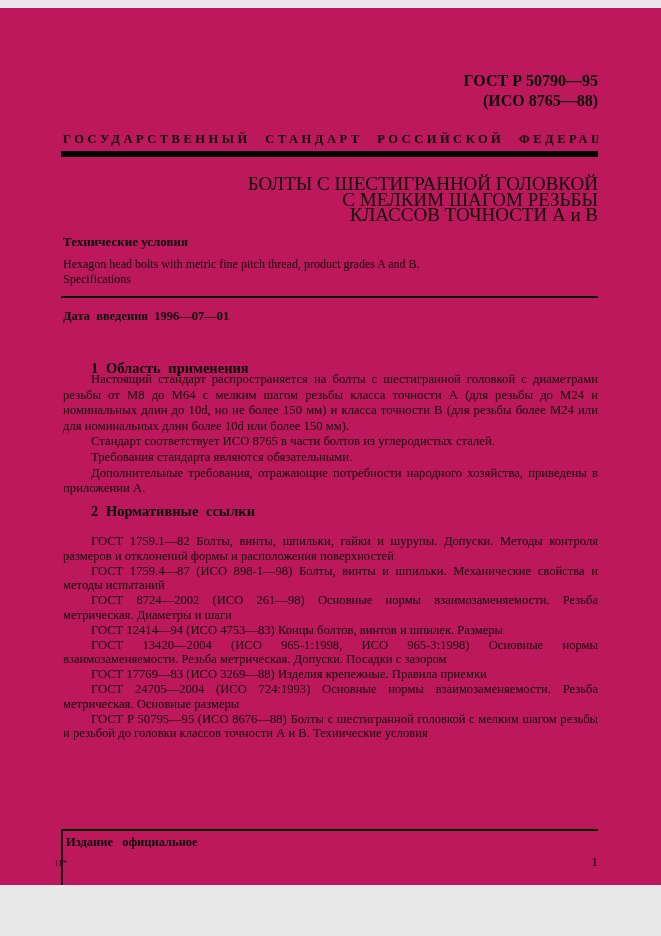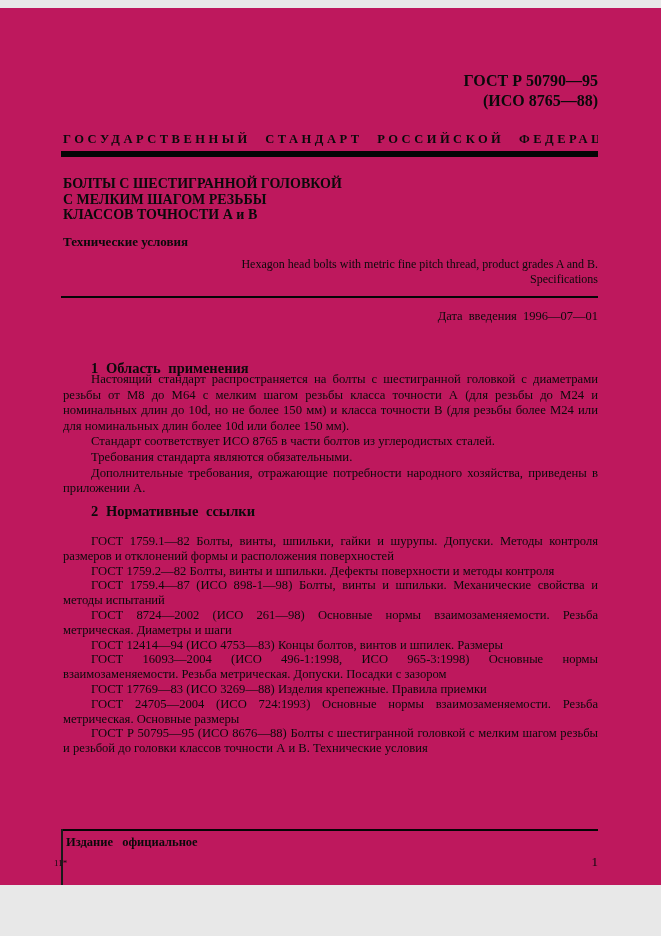--- a/index.html
+++ b/index.html
@@ -38,47 +38,46 @@
     overflow: hidden;
   }
   .rule-thick {
     top: 143px; left: 61px; width: 537px; height: 6px;
     background: #050505;
   }
 
   
   .title-ru {
     top: 168px; left: 63px; width: 535px;
-    text-align: left;
-    font-weight: bold;
-    font-size: 14px;
+    text-align: right;
+    font-weight: normal;
+    font-size: 19px;
     line-height: 15.5px;
   }
   .subtitle {
     top: 226px; left: 63px; width: 535px;
     text-align: left;
     font-weight: bold;
     font-size: 13px;
   }
   .title-en {
     top: 249px; left: 63px; width: 535px;
-    text-align: right;
+    text-align: left;
     font-size: 12px;
     line-height: 14.5px;
   }
 
   .rule-thin {
     top: 288px; left: 61px; width: 537px; height: 2px;
     background: #050505;
   }
 
   .date-line {
     top: 301px; left: 63px; width: 535px;
-    text-align: right;
-    font-weight: normal;
+    font-weight: bold;
     font-size: 12.5px;
     word-spacing: 3px;
   }
 
   .sec-heading {
     left: 91px; width: 507px;
     font-weight: bold;
     font-size: 14.5px;
     word-spacing: 4px;
     white-space: nowrap;
@@ -157,25 +156,24 @@
     <p>Настоящий стандарт распространяется на болты с шестигранной головкой с диаметрами резьбы от М8 до М64 с мелким шагом резьбы класса точности А (для резьбы до М24 и номинальных длин до 10d, но не более 150 мм) и класса точности В (для резьбы более М24 или для номинальных длин более 10d или более 150 мм).</p>
     <p>Стандарт соответствует ИСО 8765 в части болтов из углеродистых сталей.</p>
     <p>Требования стандарта являются обязательными.</p>
     <p>Дополнительные требования, отражающие потребности народного хозяйства, приведены в приложении А.</p>
   </div>
 
   <div class="abs sec-heading sec2-heading">2 Нормативные ссылки</div>
 
   <div class="abs body-text sec2-body">
     <p>ГОСТ 1759.1—82 Болты, винты, шпильки, гайки и шурупы. Допуски. Методы контроля размеров и отклонений формы и расположения поверхностей</p>
-    <p>ГОСТ 1759.2—82 Болты, винты и шпильки. Дефекты поверхности и методы контроля</p>
     <p>ГОСТ 1759.4—87 (ИСО 898-1—98) Болты, винты и шпильки. Механические свойства и методы испытаний</p>
     <p>ГОСТ 8724—2002 (ИСО 261—98) Основные нормы взаимозаменяемости. Резьба метрическая. Диаметры и шаги</p>
     <p>ГОСТ 12414—94 (ИСО 4753—83) Концы болтов, винтов и шпилек. Размеры</p>
-    <p>ГОСТ 16093—2004 (ИСО 496-1:1998, ИСО 965-3:1998) Основные нормы взаимозаменяемости. Резьба метрическая. Допуски. Посадки с зазором</p>
+    <p>ГОСТ 13420—2004 (ИСО 965-1:1998, ИСО 965-3:1998) Основные нормы взаимозаменяемости. Резьба метрическая. Допуски. Посадки с зазором</p>
     <p>ГОСТ 17769—83 (ИСО 3269—88) Изделия крепежные. Правила приемки</p>
     <p>ГОСТ 24705—2004 (ИСО 724:1993) Основные нормы взаимозаменяемости. Резьба метрическая. Основные размеры</p>
     <p>ГОСТ Р 50795—95 (ИСО 8676—88) Болты с шестигранной головкой с мелким шагом резьбы и резьбой до головки классов точности А и В. Технические условия</p>
   </div>
 
   <div class="abs footer-rule"></div>
   <div class="abs footer-corner"></div>
   <div class="abs official">Издание официальное</div>
   <div class="abs signature-mark">11*</div>
   <div class="abs page-number">1</div>

